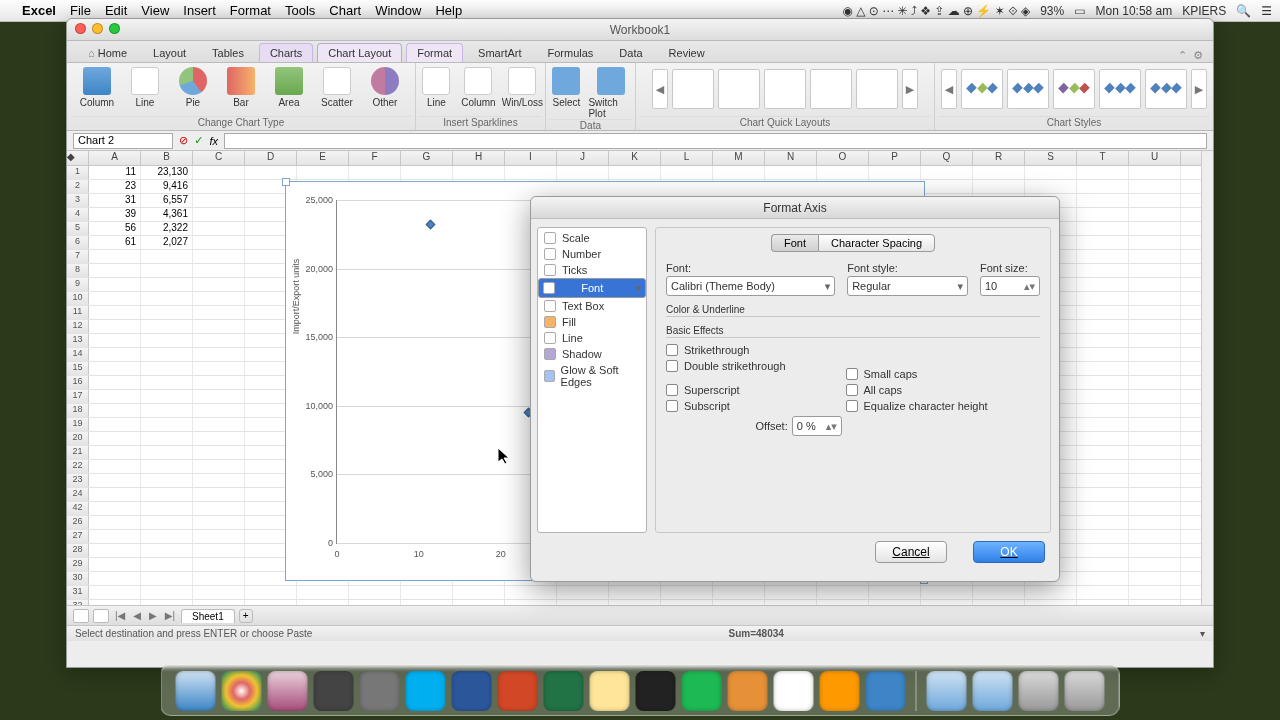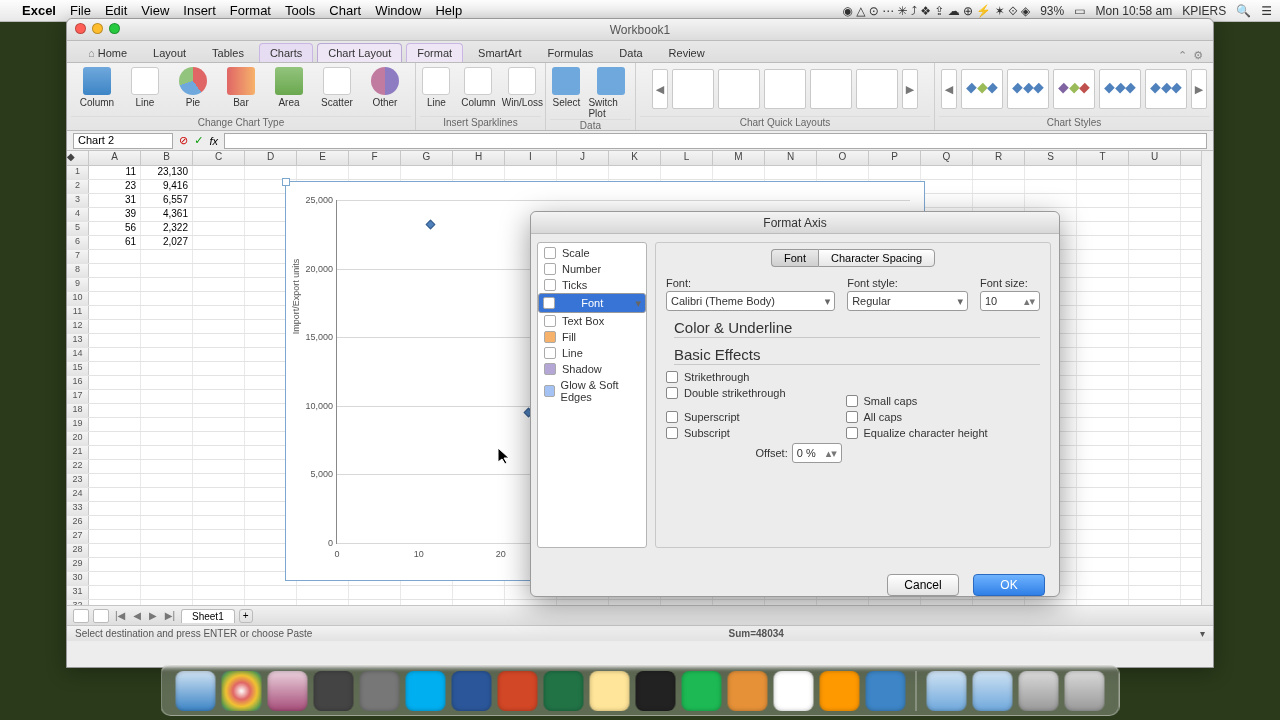--- a/index.html
+++ b/index.html
@@ -61,46 +61,46 @@
   .pt{position:absolute;width:7px;height:7px;background:#4f81bd;transform:rotate(45deg) translate(-50%,-50%);border:1px solid #385d8a;}
   
   .sheettabs{height:20px;background:linear-gradient(#f1f1f1,#dedede);border-top:1px solid #c6c6c6;display:flex;align-items:center;gap:4px;padding:0 6px;font-size:10px;}
   .viewbtn{width:16px;height:14px;border:1px solid #bbb;background:#fff;border-radius:2px;}
   .navbtn{color:#777;padding:0 2px;}
   .stab{padding:1px 10px;background:#fff;border:1px solid #bbb;border-bottom:none;border-radius:3px 3px 0 0;}
   .addtab{width:14px;height:14px;border:1px solid #bbb;border-radius:3px;text-align:center;line-height:12px;}
   .statusbar{height:16px;background:linear-gradient(#f3f3f3,#e2e2e2);border-top:1px solid #c5c5c5;display:flex;align-items:center;font-size:10px;color:#555;padding:0 8px;gap:20px;}
   .statusbar .mid{margin-left:auto;margin-right:auto;font-weight:bold;}
   
-  .dialog{position:absolute;left:530px;top:211px;width:530px;height:386px;background:#ececec;border:1px solid #9a9a9a;border-radius:6px;box-shadow:0 8px 30px rgba(0,0,0,.4);}
+  .dialog{position:absolute;left:530px;top:196px;width:530px;height:386px;background:#ececec;border:1px solid #9a9a9a;border-radius:6px;box-shadow:0 8px 30px rgba(0,0,0,.4);}
   .dlgtitle{height:22px;background:linear-gradient(#f4f4f4,#d8d8d8);border-bottom:1px solid #bcbcbc;border-radius:6px 6px 0 0;text-align:center;line-height:22px;font-size:12px;color:#333;}
   .dlgbody{display:flex;height:calc(100% - 22px - 40px);}
   .catpane{width:110px;margin:8px 6px;background:#fff;border:1px solid #b5b5b5;border-radius:3px;padding:2px 0;}
   .catitem{display:flex;align-items:center;gap:6px;padding:2px 6px;font-size:11px;color:#333;}
   .catitem.sel{background:#3874d6;color:#fff;}
   .catic{width:12px;height:12px;border:1px solid #aaa;border-radius:2px;}
   .mainpane{flex:1;margin:8px 8px 8px 2px;background:#ececec;border:1px solid #c8c8c8;border-radius:3px;padding:6px 10px;}
   .segtabs{display:flex;justify-content:center;margin-bottom:10px;}
   .seg{padding:2px 12px;border:1px solid #9a9a9a;font-size:11px;background:linear-gradient(#fff,#e6e6e6);}
   .seg:first-child{border-radius:4px 0 0 4px;border-right:none;}
   .seg:last-child{border-radius:0 4px 4px 0;}
   .seg.act{background:linear-gradient(#eaeaea,#cfcfcf);}
   .frow{display:flex;gap:12px;margin-bottom:6px;align-items:flex-end;}
   .fcol{display:flex;flex-direction:column;gap:2px;font-size:11px;color:#333;}
   .sel,.inp{height:20px;border:1px solid #9a9a9a;border-radius:3px;background:#fff;font-size:11px;padding:0 4px;display:flex;align-items:center;justify-content:space-between;}
   .sel::after{content:"▾";color:#666;margin-left:6px;}
-  .fieldset-label{font-size:15px;color:#333;border-bottom:1px solid #c8c8c8;margin:8px 0 6px 8px;padding-bottom:1px;}
+  .fieldset-label{font-size:10px;color:#333;border-bottom:1px solid #c8c8c8;margin:8px 0 6px 0;padding-bottom:1px;}
   .swatch{width:100px;height:18px;border:1px solid #888;background:#000;display:inline-block;vertical-align:middle;}
   .colorsel{display:flex;align-items:center;border:1px solid #9a9a9a;border-radius:3px;height:20px;background:#fff;padding:0 2px;}
   .colorsel::after{content:"▾";color:#666;margin-left:4px;}
   .chkrow{display:flex;gap:60px;font-size:11px;color:#333;align-items:flex-end;}
   .chkcol{display:flex;flex-direction:column;gap:4px;}
   .chk{display:flex;align-items:center;gap:6px;}
   .cb{width:12px;height:12px;border:1px solid #888;border-radius:2px;background:#fff;}
-  .dlgbtns{height:40px;display:flex;justify-content:flex-end;align-items:flex-end;gap:14px;padding:0 14px;}
+  .dlgbtns{height:40px;display:flex;justify-content:flex-end;align-items:flex-start;gap:26px;padding:0 14px;text-decoration:underline;}
   .btn{min-width:72px;height:22px;border:1px solid #9a9a9a;border-radius:4px;background:linear-gradient(#fff,#e4e4e4);font-size:12px;}
   .btn.primary{background:linear-gradient(#6fb3ff,#2f7fe6);color:#fff;border-color:#2a6ac2;}
   
   .dock{position:absolute;bottom:4px;left:50%;transform:translateX(-50%);height:52px;padding:4px 14px;background:rgba(255,255,255,.25);border:1px solid rgba(255,255,255,.4);border-radius:10px;display:flex;gap:6px;align-items:flex-end;backdrop-filter:blur(2px);}
   .dockic{width:40px;height:40px;border-radius:8px;background:linear-gradient(#ddd,#aaa);box-shadow:inset 0 0 4px rgba(0,0,0,.3);}
   .docksep{width:1px;height:40px;background:rgba(255,255,255,.5);margin:0 4px;}
   .cursor{position:absolute;width:12px;height:16px;pointer-events:none;}
 </style>
 </head>
 <body>
@@ -877,21 +877,21 @@
           <div class="cell"></div>
           <div class="cell"></div>
           <div class="cell"></div>
           <div class="cell"></div>
           <div class="cell"></div>
           <div class="cell"></div>
           <div class="cell"></div>
           <div class="cell"></div>
         </div>
         <div class="row">
-          <div class="rh">33</div>
+          <div class="rh">42</div>
           <div class="cell"></div>
           <div class="cell"></div>
           <div class="cell"></div>
           <div class="cell"></div>
           <div class="cell"></div>
           <div class="cell"></div>
           <div class="cell"></div>
           <div class="cell"></div>
           <div class="cell"></div>
           <div class="cell"></div>

